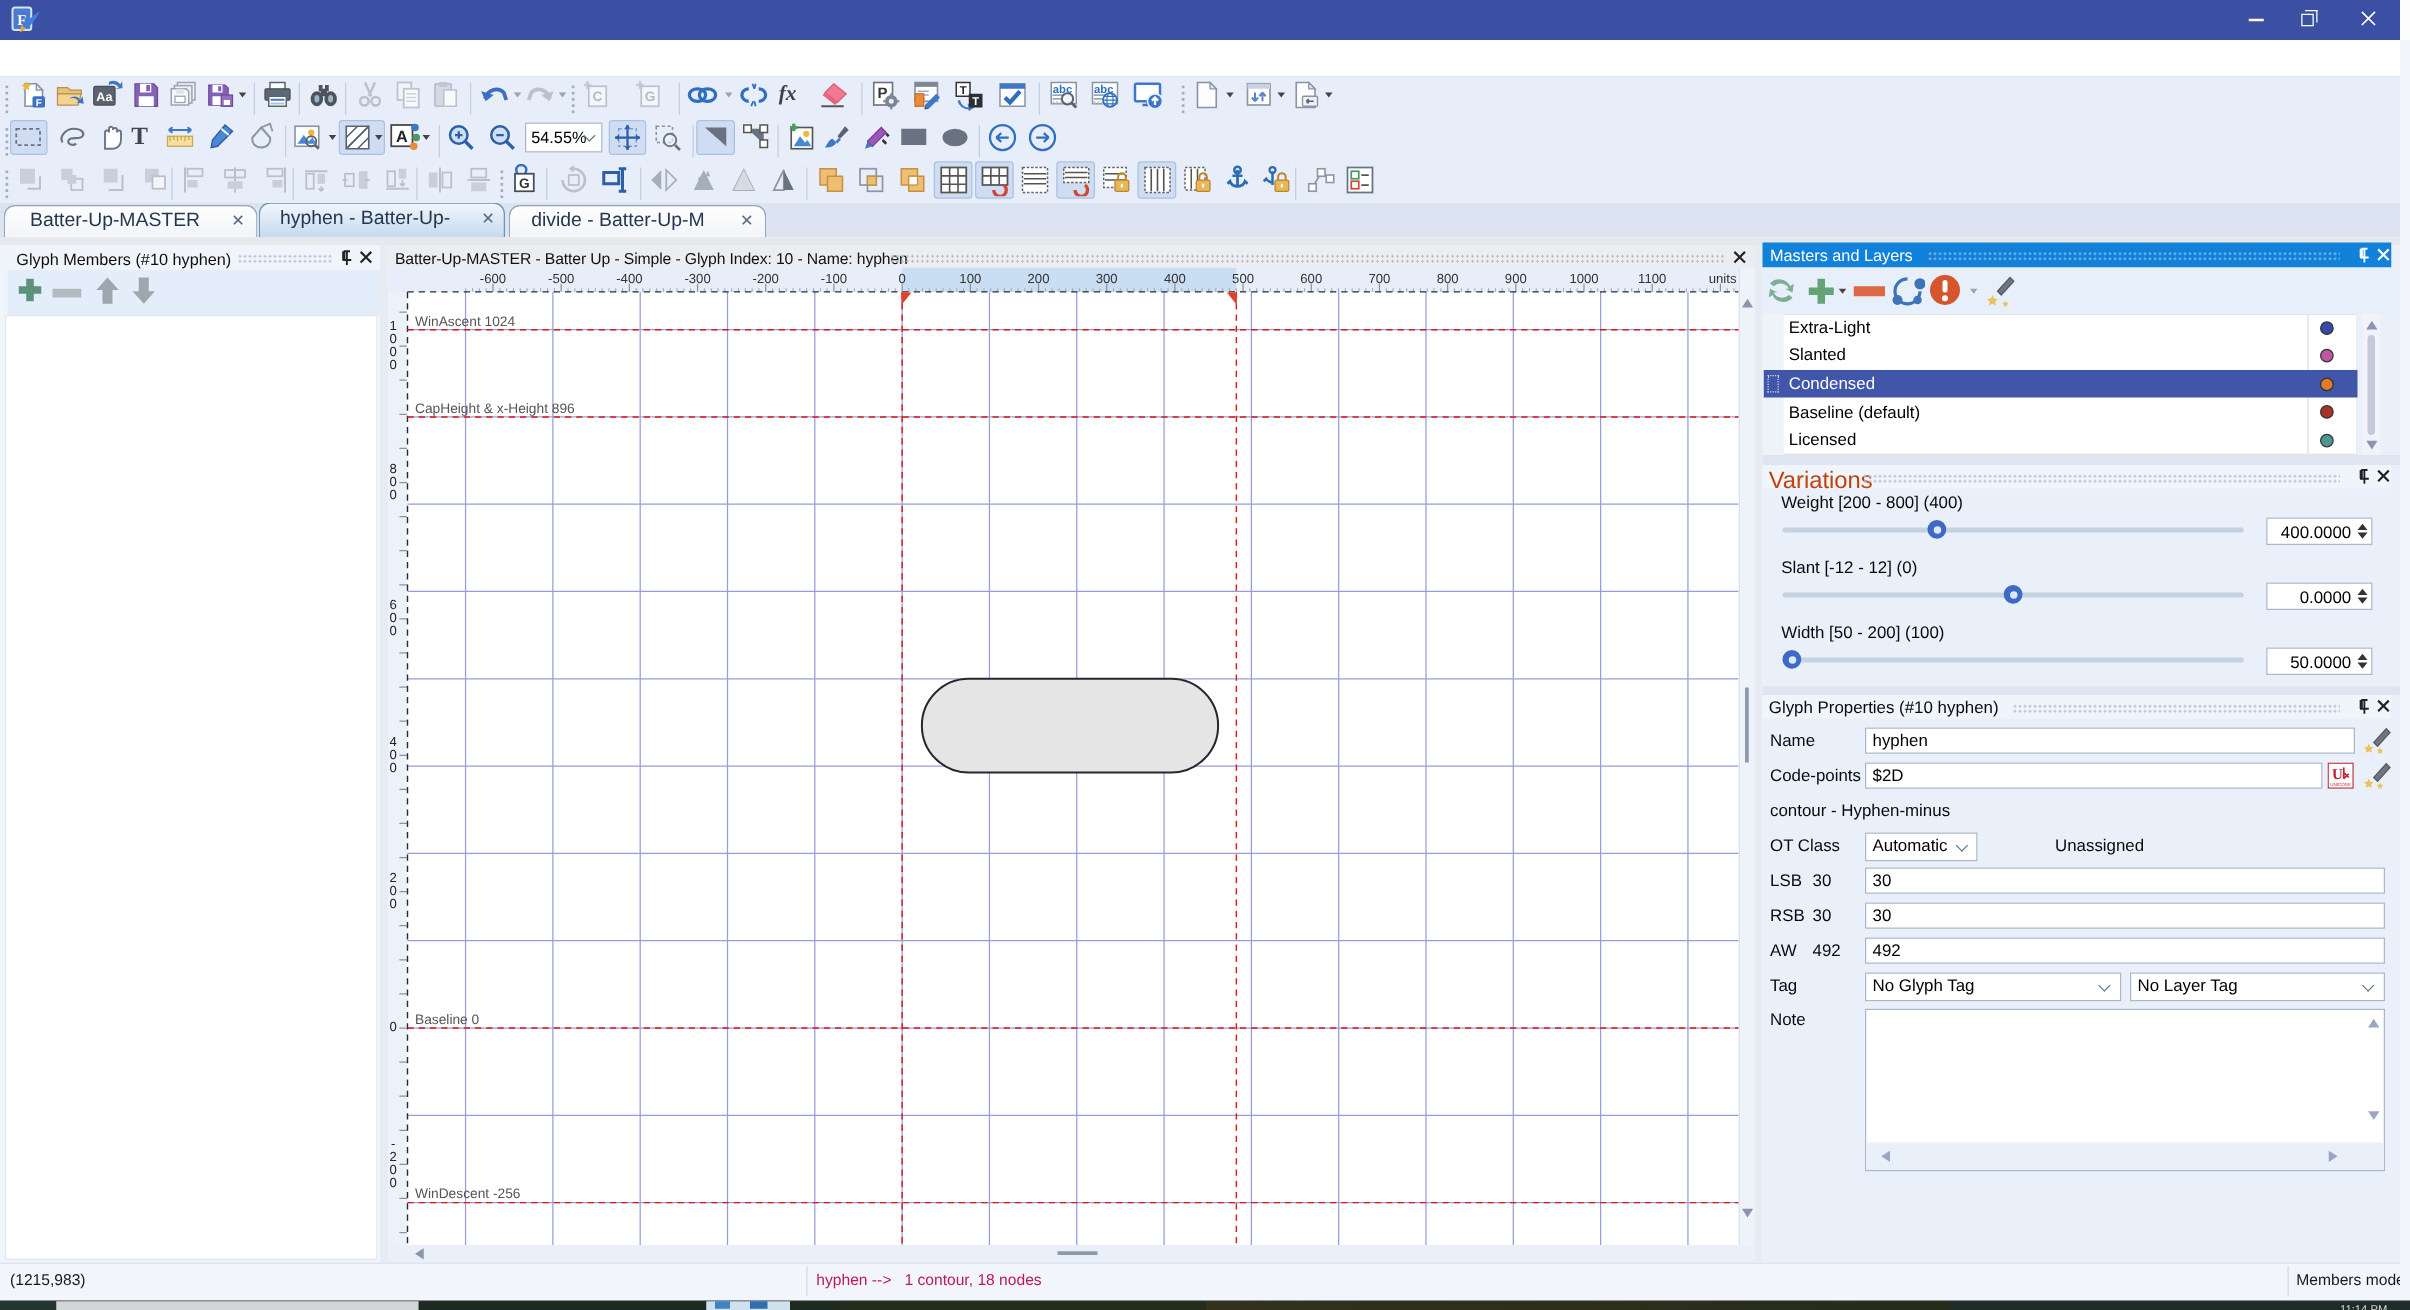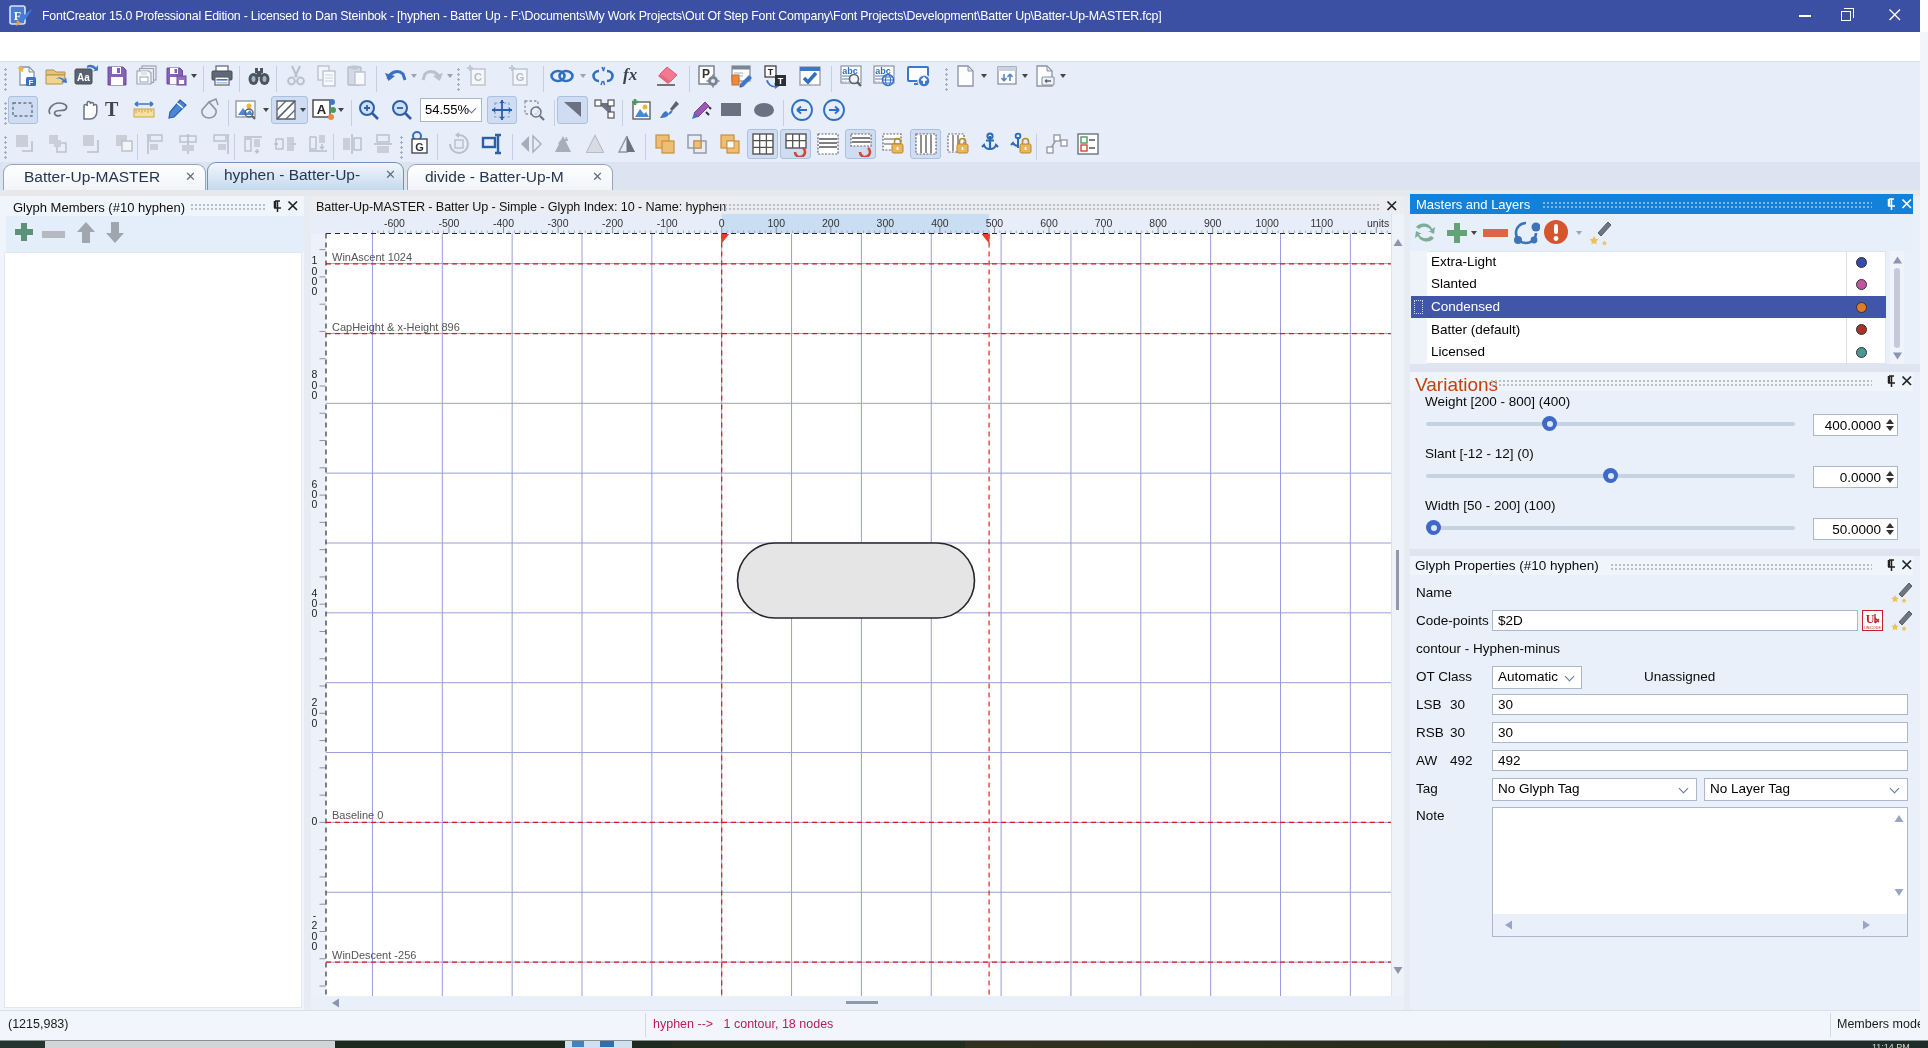--- a/index.html
+++ b/index.html
@@ -44,21 +44,20 @@
 </style></head><body>
 <div id="win">
 
 <div id="title" class="abs">
 <svg class="abs" style="left:8px;top:4px" width="26" height="25">
         <rect x="2" y="2" width="15" height="18" rx="2" fill="#4a7bd0" stroke="#d8e4f4" stroke-width="1.6"></rect>
         <text x="9.5" y="16" font-size="12" font-weight="bold" fill="#fff" text-anchor="middle" font-family="Liberation Serif,serif">F</text>
         <path d="M24 5 C19 8 14 12 11 17 L14 19 C18 14 22 10 24 5 Z" fill="#3e7ee0"></path>
         <path d="M9 16 L13 19 L8 22 Z" fill="#e8a33c"></path>
       </svg>
-<div class="abs txt">FontCreator 15.0 Professional Edition - Licensed to Dan Steinbok - [hyphen - Batter Up - F:\Documents\My Work Projects\Out Of Step Font Company\Font Projects\Development\Batter Up\Batter-Up-MASTER.fcp]</div>
 <div class="abs" style="left:1799px;top:15px;width:12px;height:2px;background:#fff"></div>
 <div class="abs" style="left:1841px;top:11px;width:10px;height:10px;border:1.4px solid #fff"></div>
 <div class="abs" style="left:1844px;top:8px;width:10px;height:10px;border-top:1.4px solid #fff;border-right:1.4px solid #fff"></div>
 <svg class="abs" style="left:1888px;top:8px" width="14" height="14">
         <path d="M1.5 1.5 L12 12 M12 1.5 L1.5 12" stroke="#fff" stroke-width="1.4"></path>
       </svg>
 </div>
 <div class="abs" style="left:0;top:61px;width:1920px;height:1px;background:#d5dcea"></div>
 <div id="tb" class="abs"></div>
 <div class="grip" style="left:3px;top:67px"></div>
@@ -941,21 +940,21 @@
 <div class="abs" style="left:1410px;top:251px;width:17px;height:113px;background:#eef3fa"></div>
 <div class="abs" style="left:1846px;top:251px;width:1px;height:113px;background:#dcdfe5"></div>
 <div class="abs" style="left:1431px;top:253.7px;font-size:13.5px;color:#000">Extra-Light</div>
 <div class="abs" style="left:1856px;top:256.5px;width:11px;height:11px;border-radius:50%;background:#3949ab;border:1px solid #333"></div>
 <div class="abs" style="left:1431px;top:276.3px;font-size:13.5px;color:#000">Slanted</div>
 <div class="abs" style="left:1856px;top:279.1px;width:11px;height:11px;border-radius:50%;background:#c2559f;border:1px solid #333"></div>
 <div class="abs" style="left:1411px;top:295.7px;width:475px;height:22.6px;background:#4156a8"></div>
 <div class="abs" style="left:1414px;top:299.7px;width:9px;height:14px;border:1px dotted #cfd8ea"></div>
 <div class="abs" style="left:1431px;top:298.9px;font-size:13.5px;color:#fff">Condensed</div>
 <div class="abs" style="left:1856px;top:301.7px;width:11px;height:11px;border-radius:50%;background:#e07b28;border:1px solid #333"></div>
-<div class="abs" style="left:1431px;top:321.5px;font-size:13.5px;color:#000">Batter (default)</div>
+<div class="abs" style="left:1431px;top:321.5px;font-size:13.5px;color:#000">Baseline (default)</div>
 <div class="abs" style="left:1856px;top:324.3px;width:11px;height:11px;border-radius:50%;background:#a93226;border:1px solid #333"></div>
 <div class="abs" style="left:1431px;top:344.1px;font-size:13.5px;color:#000">Licensed</div>
 <div class="abs" style="left:1856px;top:346.9px;width:11px;height:11px;border-radius:50%;background:#4e9690;border:1px solid #333"></div>
 <div class="abs" style="left:1890px;top:251px;width:14px;height:113px;background:#f0f3f9"></div>
 <svg class="abs" style="left:1893px;top:256px" width="9" height="8">
       <path d="M4.5 0.5 L9 7.5 H0 Z" fill="#8996ad"></path>
     </svg>
 <div class="abs" style="left:1894px;top:268px;width:6px;height:80px;background:#c3cbda;border-radius:3px"></div>
 <svg class="abs" style="left:1893px;top:352px" width="9" height="8">
       <path d="M4.5 7.5 L9 0.5 H0 Z" fill="#8996ad"></path>
@@ -1000,20 +999,23 @@
 <div class="abs" style="left:1415px;top:558px;font-size:13.5px;color:#0a0a0a">Glyph Properties (#10 hyphen)</div>
 <div class="dots" style="left:1610px;top:563px;width:262px"></div>
 <svg class="abs" style="left:1884px;top:558px" width="14" height="14">
       <path d="M5 2 h5 M7.5 2 v7 M4 9 h7 M7.5 9 v4" stroke="#222" stroke-width="1.5" fill="none"></path>
       <path d="M5 2 v7" stroke="#222" stroke-width="2.5"></path>
     </svg>
 <svg class="abs" style="left:1901px;top:559px" width="12" height="12">
       <path d="M1.5 1.5 L10 10 M10 1.5 L1.5 10" stroke="#222" stroke-width="1.7"></path>
     </svg>
 <div class="lbl" style="left:1416px;top:585px">Name</div>
+<div class="inp" style="left:1492px;top:582px;width:392px;height:21px">
+      <span class="v">hyphen</span>
+    </div>
 <svg class="abs" style="left:1890px;top:582px" width="24" height="22">
       <path d="M9 12 L19 1 L22 4 L12 15 Z" fill="#6f7682" stroke="#565c66" stroke-width="1"></path>
       <path d="M5 13 l1.2 2.4 2.6 .4 -1.9 1.8 .4 2.6 -2.3 -1.2 -2.3 1.2 .4 -2.6 -1.9 -1.8 2.6 -.4z" fill="#edc05a"></path>
       <path d="M14 16 l.8 1.6 1.8 .3 -1.3 1.2 .3 1.8 -1.6 -.8 -1.6 .8 .3 -1.8 -1.3 -1.2 1.8 -.3z" fill="#edc05a"></path>
     </svg>
 <div class="lbl" style="left:1416px;top:613px">Code-points</div>
 <div class="inp" style="left:1492px;top:610px;width:366px;height:21px">
       <span class="v">$2D</span>
     </div>
 <svg class="abs" style="left:1862px;top:610px" width="21" height="21">

